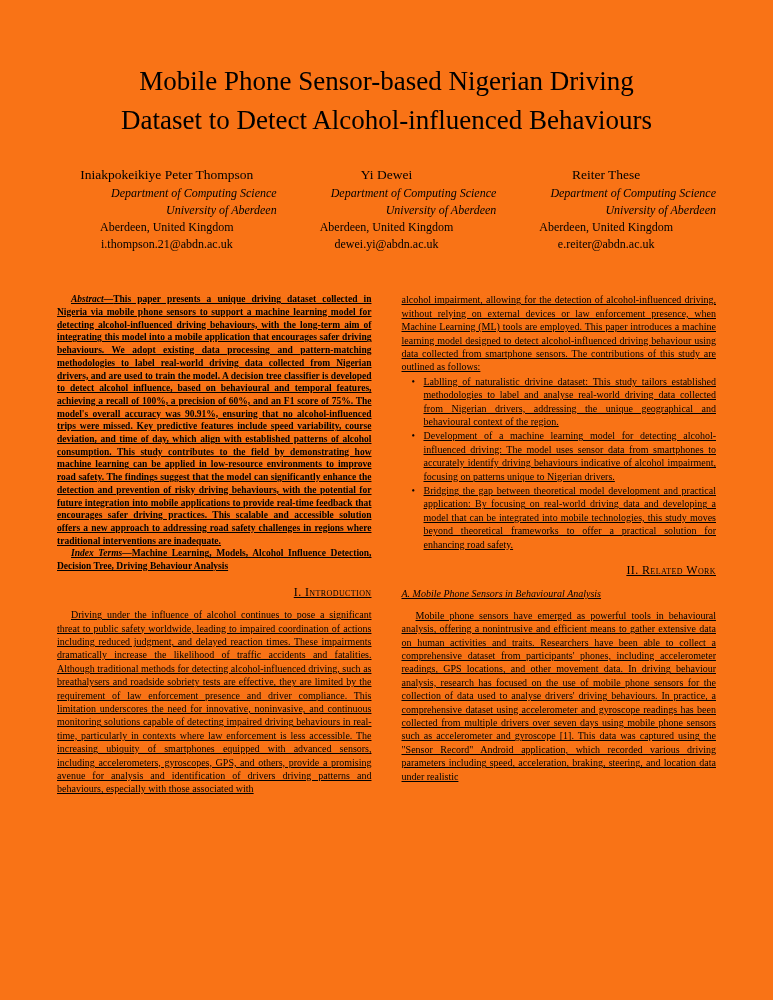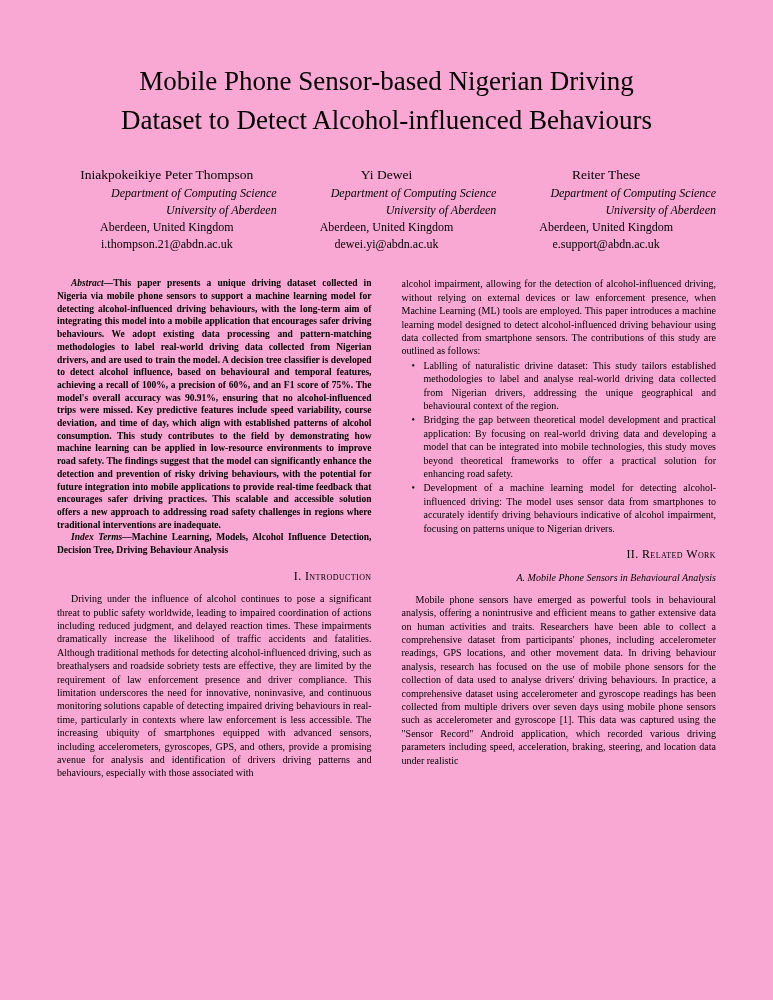--- a/index.html
+++ b/index.html
@@ -5,21 +5,21 @@
   html, body {
     margin: 0;
     padding: 0;
     background: #ffffff;
   }
   .page {
     position: relative;
     width: 773px;
     height: 1000px;
     margin: 0 auto;
-    background: #f9a8d4;
+    background: #f97316;
     box-sizing: border-box;
     padding: 38px 57px 0 57px;
     font-family: "Liberation Serif", "DejaVu Serif", serif;
     color: #000000;
     overflow: hidden;
   }
   .title {
     margin: 24px 10px 0 10px;
     font-size: 27px;
     font-weight: 400;
@@ -38,21 +38,22 @@
     line-height: 17px;
   }
   .author-name {
     font-size: 13.5px;
     margin-bottom: 2px;
   }
   .italic { font-style: italic; text-align: right; }
   .body-columns {
     display: flex;
     gap: 30px;
-    margin-top: 24px;
+    margin-top: 40px;
+    text-decoration: underline;
   }
   .col {
     flex: 1;
     width: 317px;
     text-align: justify;
     font-size: 10px;
     line-height: 13.4px;
   }
   .col p { margin: 0; }
   .abstract, .index-terms {
@@ -70,21 +71,21 @@
     font-weight: 400;
     font-variant: small-caps;
     letter-spacing: 0.4px;
     text-align: right;
     margin: 13px 0 9px 0;
   }
   .subsection-heading {
     font-size: 10px;
     font-weight: 400;
     font-style: italic;
-    text-align: right;
+    text-align: left;
     margin: 10px 0 8px 0;
   }
   ul.bullets {
     margin: 1px 0 1px 0;
     padding-left: 22px;
     list-style: none;
   }
   ul.bullets li {
     position: relative;
     margin: 0 0 1px 0;
@@ -120,39 +121,39 @@
       <div class="italic">Department of Computing Science</div>
       <div class="italic">University of Aberdeen</div>
       <div>Aberdeen, United Kingdom</div>
       <div>dewei.yi@abdn.ac.uk</div>
     </div>
     <div class="author">
       <div class="author-name">Reiter These</div>
       <div class="italic">Department of Computing Science</div>
       <div class="italic">University of Aberdeen</div>
       <div>Aberdeen, United Kingdom</div>
-      <div>e.support@abdn.ac.uk</div>
+      <div>e.reiter@abdn.ac.uk</div>
     </div>
   </div>
 
   <div class="body-columns">
 
     <div class="col">
       <p class="abstract indent"><span class="lead">Abstract—</span><span>This paper presents a unique driving dataset collected in Nigeria via mobile phone sensors to support a machine learning model for detecting alcohol-influenced driving behaviours, with the long-term aim of integrating this model into a mobile application that encourages safer driving behaviours. We adopt existing data processing and pattern-matching methodologies to label real-world driving data collected from Nigerian drivers, and are used to train the model. A decision tree classifier is developed to detect alcohol influence, based on behavioural and temporal features, achieving a recall of 100%, a precision of 60%, and an F1 score of 75%. The model's overall accuracy was 90.91%, ensuring that no alcohol-influenced trips were missed. Key predictive features include speed variability, course deviation, and time of day, which align with established patterns of alcohol consumption. This study contributes to the field by demonstrating how machine learning can be applied in low-resource environments to improve road safety. The findings suggest that the model can significantly enhance the detection and prevention of risky driving behaviours, with the potential for future integration into mobile applications to provide real-time feedback that encourages safer driving practices. This scalable and accessible solution offers a new approach to addressing road safety challenges in regions where traditional interventions are inadequate.</span></p>
       <p class="index-terms indent"><span class="lead">Index Terms—</span><span>Machine Learning, Models, Alcohol Influence Detection, Decision Tree, Driving Behaviour Analysis</span></p>
       <h2 class="section-heading">I. Introduction</h2>
       <p class="indent">Driving under the influence of alcohol continues to pose a significant threat to public safety worldwide, leading to impaired coordination of actions including reduced judgment, and delayed reaction times. These impairments dramatically increase the likelihood of traffic accidents and fatalities. Although traditional methods for detecting alcohol-influenced driving, such as breathalysers and roadside sobriety tests are effective, they are limited by the requirement of law enforcement presence and driver compliance. This limitation underscores the need for innovative, noninvasive, and continuous monitoring solutions capable of detecting impaired driving behaviours in real-time, particularly in contexts where law enforcement is less accessible. The increasing ubiquity of smartphones equipped with advanced sensors, including accelerometers, gyroscopes, GPS, and others, provide a promising avenue for analysis and identification of drivers driving patterns and behaviours, especially with those associated with</p>
     </div>
 
     <div class="col">
       <p>alcohol impairment, allowing for the detection of alcohol-influenced driving, without relying on external devices or law enforcement presence, when Machine Learning (ML) tools are employed. This paper introduces a machine learning model designed to detect alcohol-influenced driving behaviour using data collected from smartphone sensors. The contributions of this study are outlined as follows:</p>
       <ul class="bullets">
         <li>Lablling of naturalistic drivine dataset: This study tailors established methodologies to label and analyse real-world driving data collected from Nigerian drivers, addressing the unique geographical and behavioural context of the region.</li>
+        <li>Development of a machine learning model for detecting alcohol-influenced driving: The model uses sensor data from smartphones to accurately identify driving behaviours indicative of alcohol impairment, focusing on patterns unique to Nigerian drivers.</li>
         <li>Bridging the gap between theoretical model development and practical application: By focusing on real-world driving data and developing a model that can be integrated into mobile technologies, this study moves beyond theoretical frameworks to offer a practical solution for enhancing road safety.</li>
-        <li>Development of a machine learning model for detecting alcohol-influenced driving: The model uses sensor data from smartphones to accurately identify driving behaviours indicative of alcohol impairment, focusing on patterns unique to Nigerian drivers.</li>
       </ul>
       <h2 class="section-heading">II. Related Work</h2>
       <h3 class="subsection-heading">A. Mobile Phone Sensors in Behavioural Analysis</h3>
       <p class="indent">Mobile phone sensors have emerged as powerful tools in behavioural analysis, offering a nonintrusive and efficient means to gather extensive data on human activities and traits. Researchers have been able to collect a comprehensive dataset from participants' phones, including accelerometer readings, GPS locations, and other movement data. In driving behaviour analysis, research has focused on the use of mobile phone sensors for the collection of data used to analyse drivers' driving behaviours. In practice, a comprehensive dataset using accelerometer and gyroscope readings has been collected from multiple drivers over seven days using mobile phone sensors such as accelerometer and gyroscope [1]. This data was captured using the "Sensor Record" Android application, which recorded various driving parameters including speed, acceleration, braking, steering, and location data under realistic</p>
     </div>
 
   </div>
 
 </div>
 

